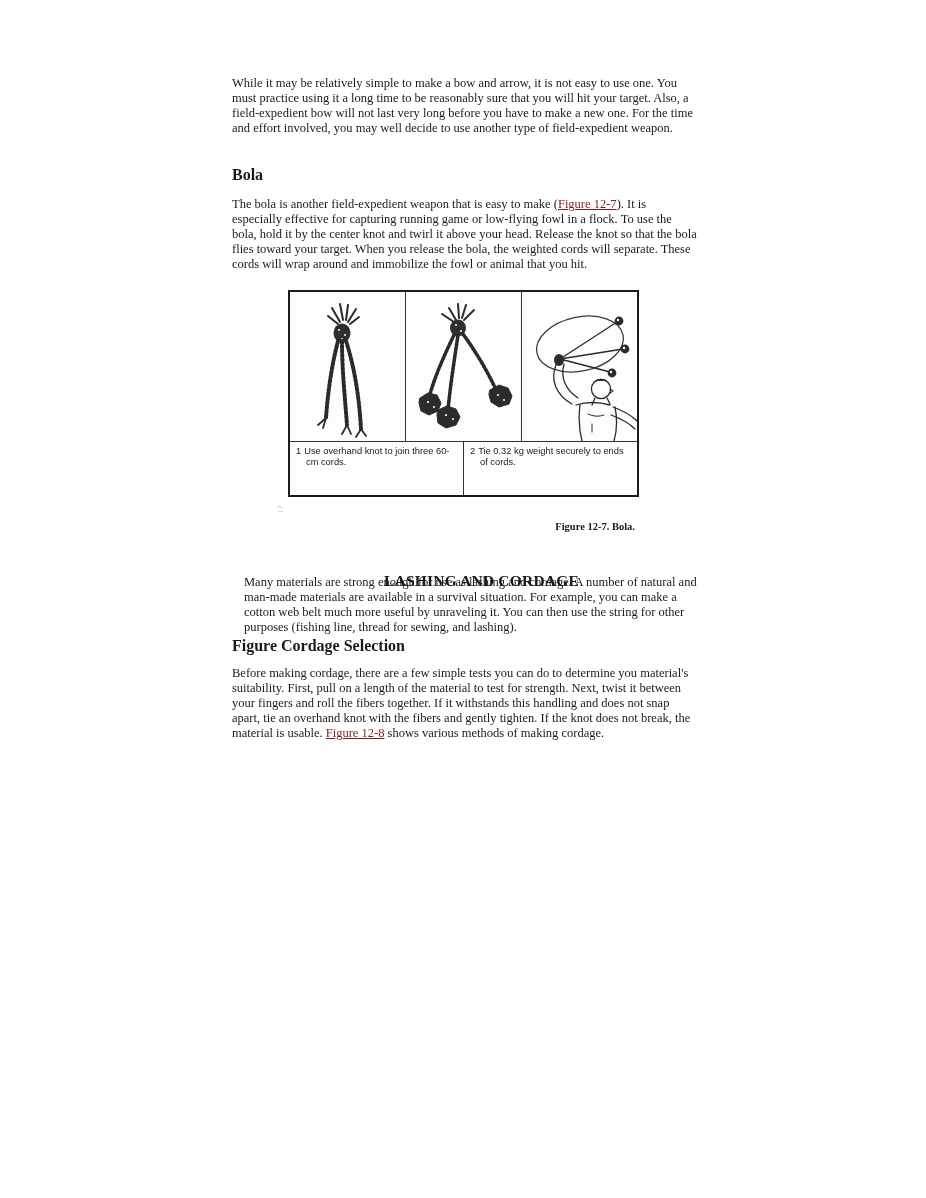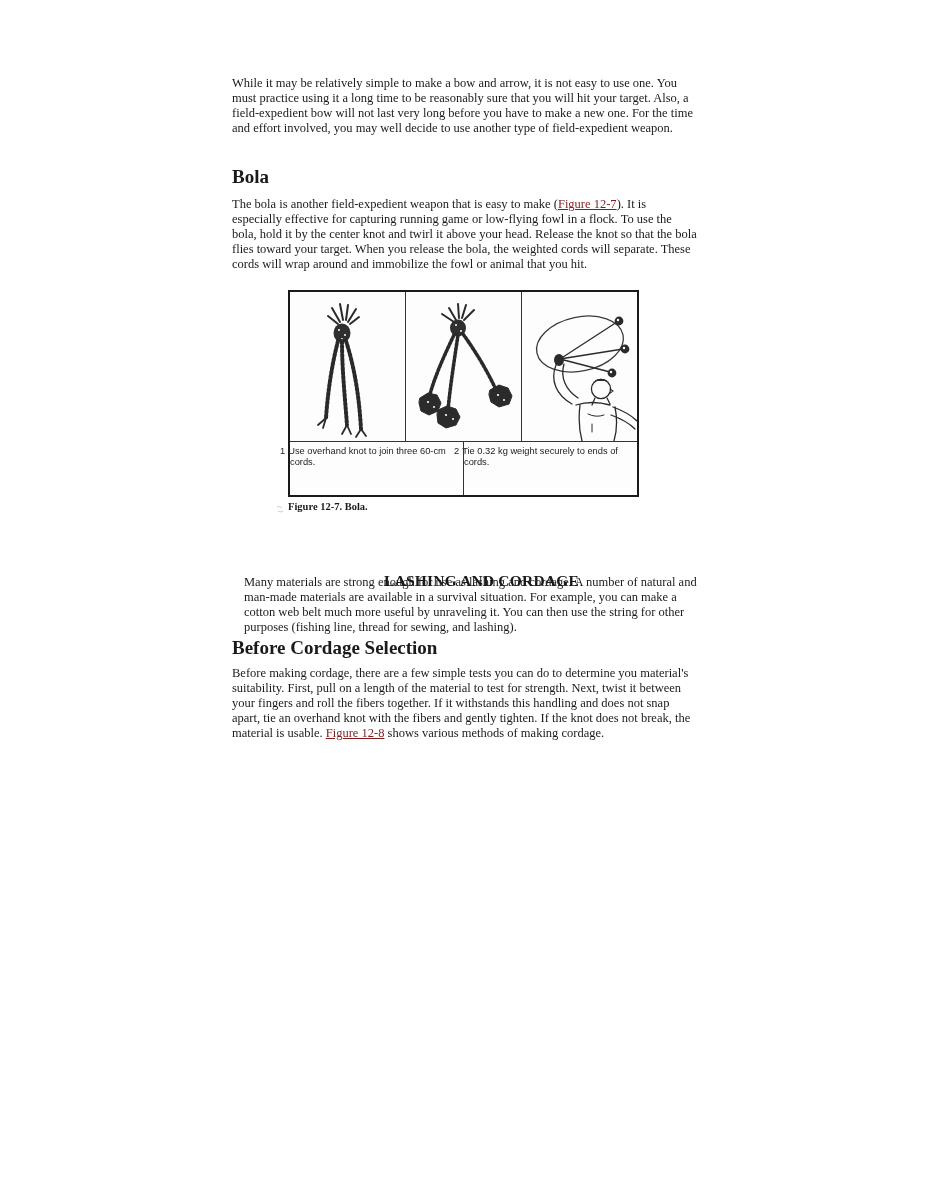--- a/index.html
+++ b/index.html
@@ -17,21 +17,21 @@
     left: 232px;
     width: 467px;
     font-size: 12.5px;
     line-height: 15px;
     text-align: left;
   }
   .heading-sub {
     position: absolute;
     left: 232px;
     width: 467px;
-    font-size: 19px;
+    font-size: 16px;
     font-weight: bold;
   }
   .heading-section {
     position: absolute;
     left: 232px;
     width: 467px;
     text-align: center;
     font-size: 15.5px;
     font-weight: bold;
     letter-spacing: 0.2px;
@@ -54,30 +54,30 @@
   .fig-row-images { display: flex; height: 149px; border-bottom: 1px solid #333; }
   .fig-row-captions { display: flex; height: 53px; }
   .fig-panel, .fig-cell { flex: 1 1 0; border-right: 1px solid #333; box-sizing: border-box; }
   .fig-panel:last-child, .fig-cell:last-child { border-right: none; }
   .fig-panel svg { display: block; width: 100%; height: 100%; }
   .fig-cell {
     font-family: "Liberation Sans", "DejaVu Sans", sans-serif;
     font-size: 9.3px;
     line-height: 11.2px;
     color: #222;
-    padding: 4px 5px 2px 0;
+    padding: 4px 5px 2px 16px;
     text-indent: -10px;
   }
   .cell-num { margin-right: 3px; }
   .figure-caption {
     position: absolute;
     left: 288px;
-    top: 501px;
+    top: 521px;
     width: 347px;
-    text-align: left;
+    text-align: right;
     font-size: 10.5px;
     font-weight: bold;
     color: #1a1a1a;
   }
   .artifact {
     position: absolute;
     left: 275px;
     top: 504px;
     opacity: 0.55;
   }
@@ -226,17 +226,17 @@
   <svg class="artifact" width="12" height="10">
     <path d="M2,3 q3,-2 5,1 M3,7 q2,2 5,0" stroke="#9a9a9a" stroke-width="0.9" fill="none"></path>
   </svg>
 
   <div class="figure-caption">Figure 12-7. Bola.</div>
 
   <h2 class="heading-section" style="top:556px; margin:16px;">LASHING AND CORDAGE</h2>
 
   <p class="body-text" style="top:563px; margin:12px;">Many materials are strong enough for use as lashing and cordage. A number of natural and man-made materials are available in a survival situation. For example, you can make a cotton web belt much more useful by unraveling it. You can then use the string for other purposes (fishing line, thread for sewing, and lashing).</p>
 
-  <h3 class="heading-sub" style="top:637px; margin:0;">Before Cordage Selection</h3>
+  <h3 class="heading-sub" style="top:637px; margin:0;">Figure Cordage Selection</h3>
 
   <p class="body-text" style="top:666px; margin:0;"><span>Before making cordage, there are a few simple tests you can do to determine you material's suitability. First, pull on a length of the material to test for strength. Next, twist it between your fingers and roll the fibers together. If it withstands this handling and does not snap apart, tie an overhand knot with the fibers and gently tighten. If the knot does not break, the material is usable. </span><a class="doc-link">Figure 12-8</a><span> shows various methods of making cordage.</span></p>
 
 </div>
 
 </body></html>

